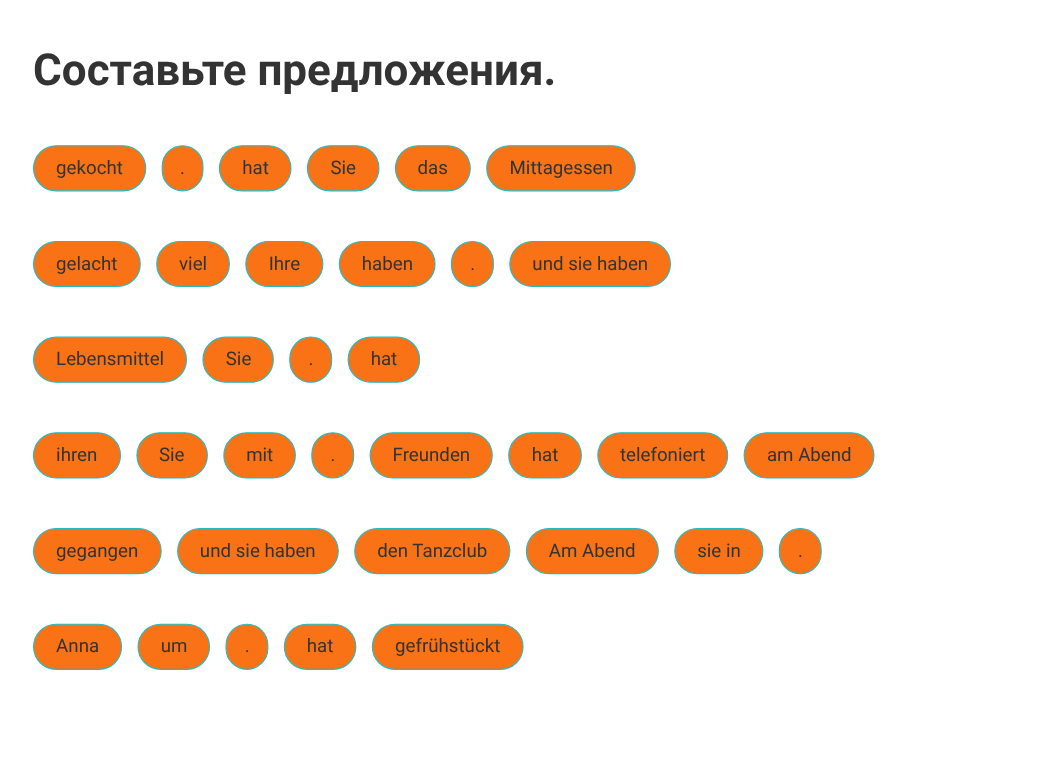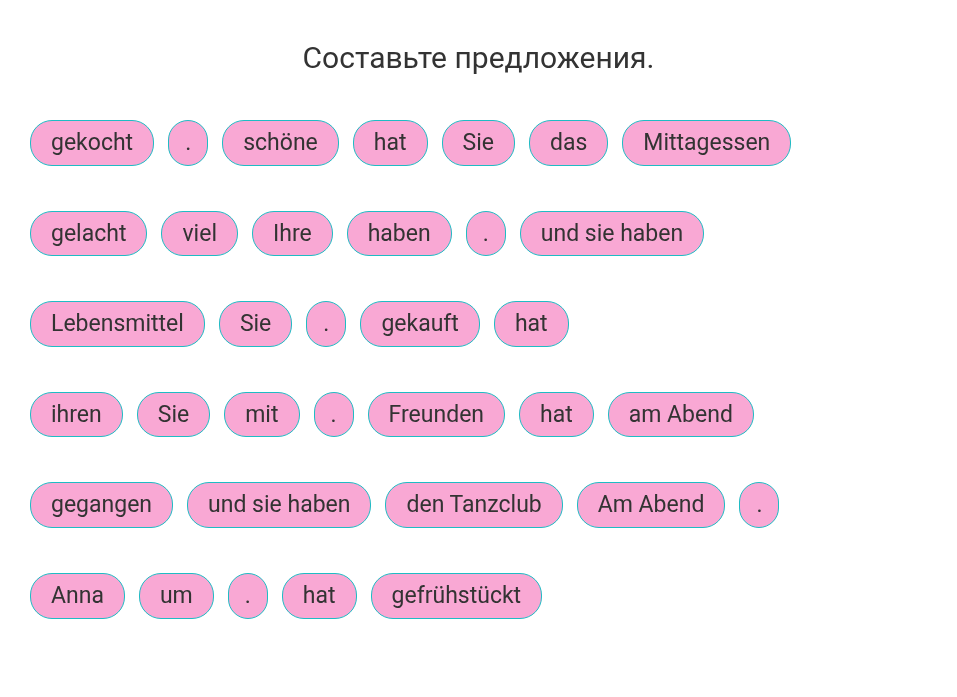--- a/index.html
+++ b/index.html
@@ -7,97 +7,97 @@
       margin: 0;
       padding: 0;
     }
     body {
       font-family: -apple-system, BlinkMacSystemFont, "Segoe UI", Roboto, Arial, sans-serif;
       background: #ffffff;
       padding: 30px;
       width: 957px;
     }
     .title {
-      text-align: center;
-      font-size: 30px;
-      font-weight: 400;
+      text-align: left;
+      font-size: 40px;
+      font-weight: 700;
       color: #333333;
       margin-bottom: 45px;
       margin-top: 10px;
     }
     .sentence-group {
       display: flex;
       flex-wrap: wrap;
       gap: 14px;
       margin-bottom: 45px;
     }
     .word-chip {
       display: inline-flex;
       align-items: center;
       justify-content: center;
       padding: 8px 20px;
       border: 1px solid #1fbcc4;
       border-radius: 22px;
-      font-size: 23px;
+      font-size: 17px;
       color: #333333;
-      background: #f9a8d4;
+      background: #f97316;
       cursor: pointer;
       min-height: 42px;
       line-height: 1.2;
       user-select: none;
     }
     .word-chip.dot {
       padding: 8px 16px;
       min-width: 36px;
     }
   </style>
 </head>
 <body>
 
 <h1 class="title">Составьте предложения.</h1>
 
 <div id="groups-container">
     <div class="sentence-group">
       <span class="word-chip">gekocht</span>
       <span class="word-chip dot">.</span>
-      <span class="word-chip">schöne</span>
       <span class="word-chip">hat</span>
       <span class="word-chip">Sie</span>
       <span class="word-chip">das</span>
       <span class="word-chip">Mittagessen</span>
     </div>
     <div class="sentence-group">
       <span class="word-chip">gelacht</span>
       <span class="word-chip">viel</span>
       <span class="word-chip">Ihre</span>
       <span class="word-chip">haben</span>
       <span class="word-chip dot">.</span>
       <span class="word-chip">und sie haben</span>
     </div>
     <div class="sentence-group">
       <span class="word-chip">Lebensmittel</span>
       <span class="word-chip">Sie</span>
       <span class="word-chip dot">.</span>
-      <span class="word-chip">gekauft</span>
       <span class="word-chip">hat</span>
     </div>
     <div class="sentence-group">
       <span class="word-chip">ihren</span>
       <span class="word-chip">Sie</span>
       <span class="word-chip">mit</span>
       <span class="word-chip dot">.</span>
       <span class="word-chip">Freunden</span>
       <span class="word-chip">hat</span>
+      <span class="word-chip">telefoniert</span>
       <span class="word-chip">am Abend</span>
     </div>
     <div class="sentence-group">
       <span class="word-chip">gegangen</span>
       <span class="word-chip">und sie haben</span>
       <span class="word-chip">den Tanzclub</span>
       <span class="word-chip">Am Abend</span>
+      <span class="word-chip">sie in</span>
       <span class="word-chip dot">.</span>
     </div>
     <div class="sentence-group">
       <span class="word-chip">Anna</span>
       <span class="word-chip">um</span>
       <span class="word-chip dot">.</span>
       <span class="word-chip">hat</span>
       <span class="word-chip">gefrühstückt</span>
     </div>
   </div>

